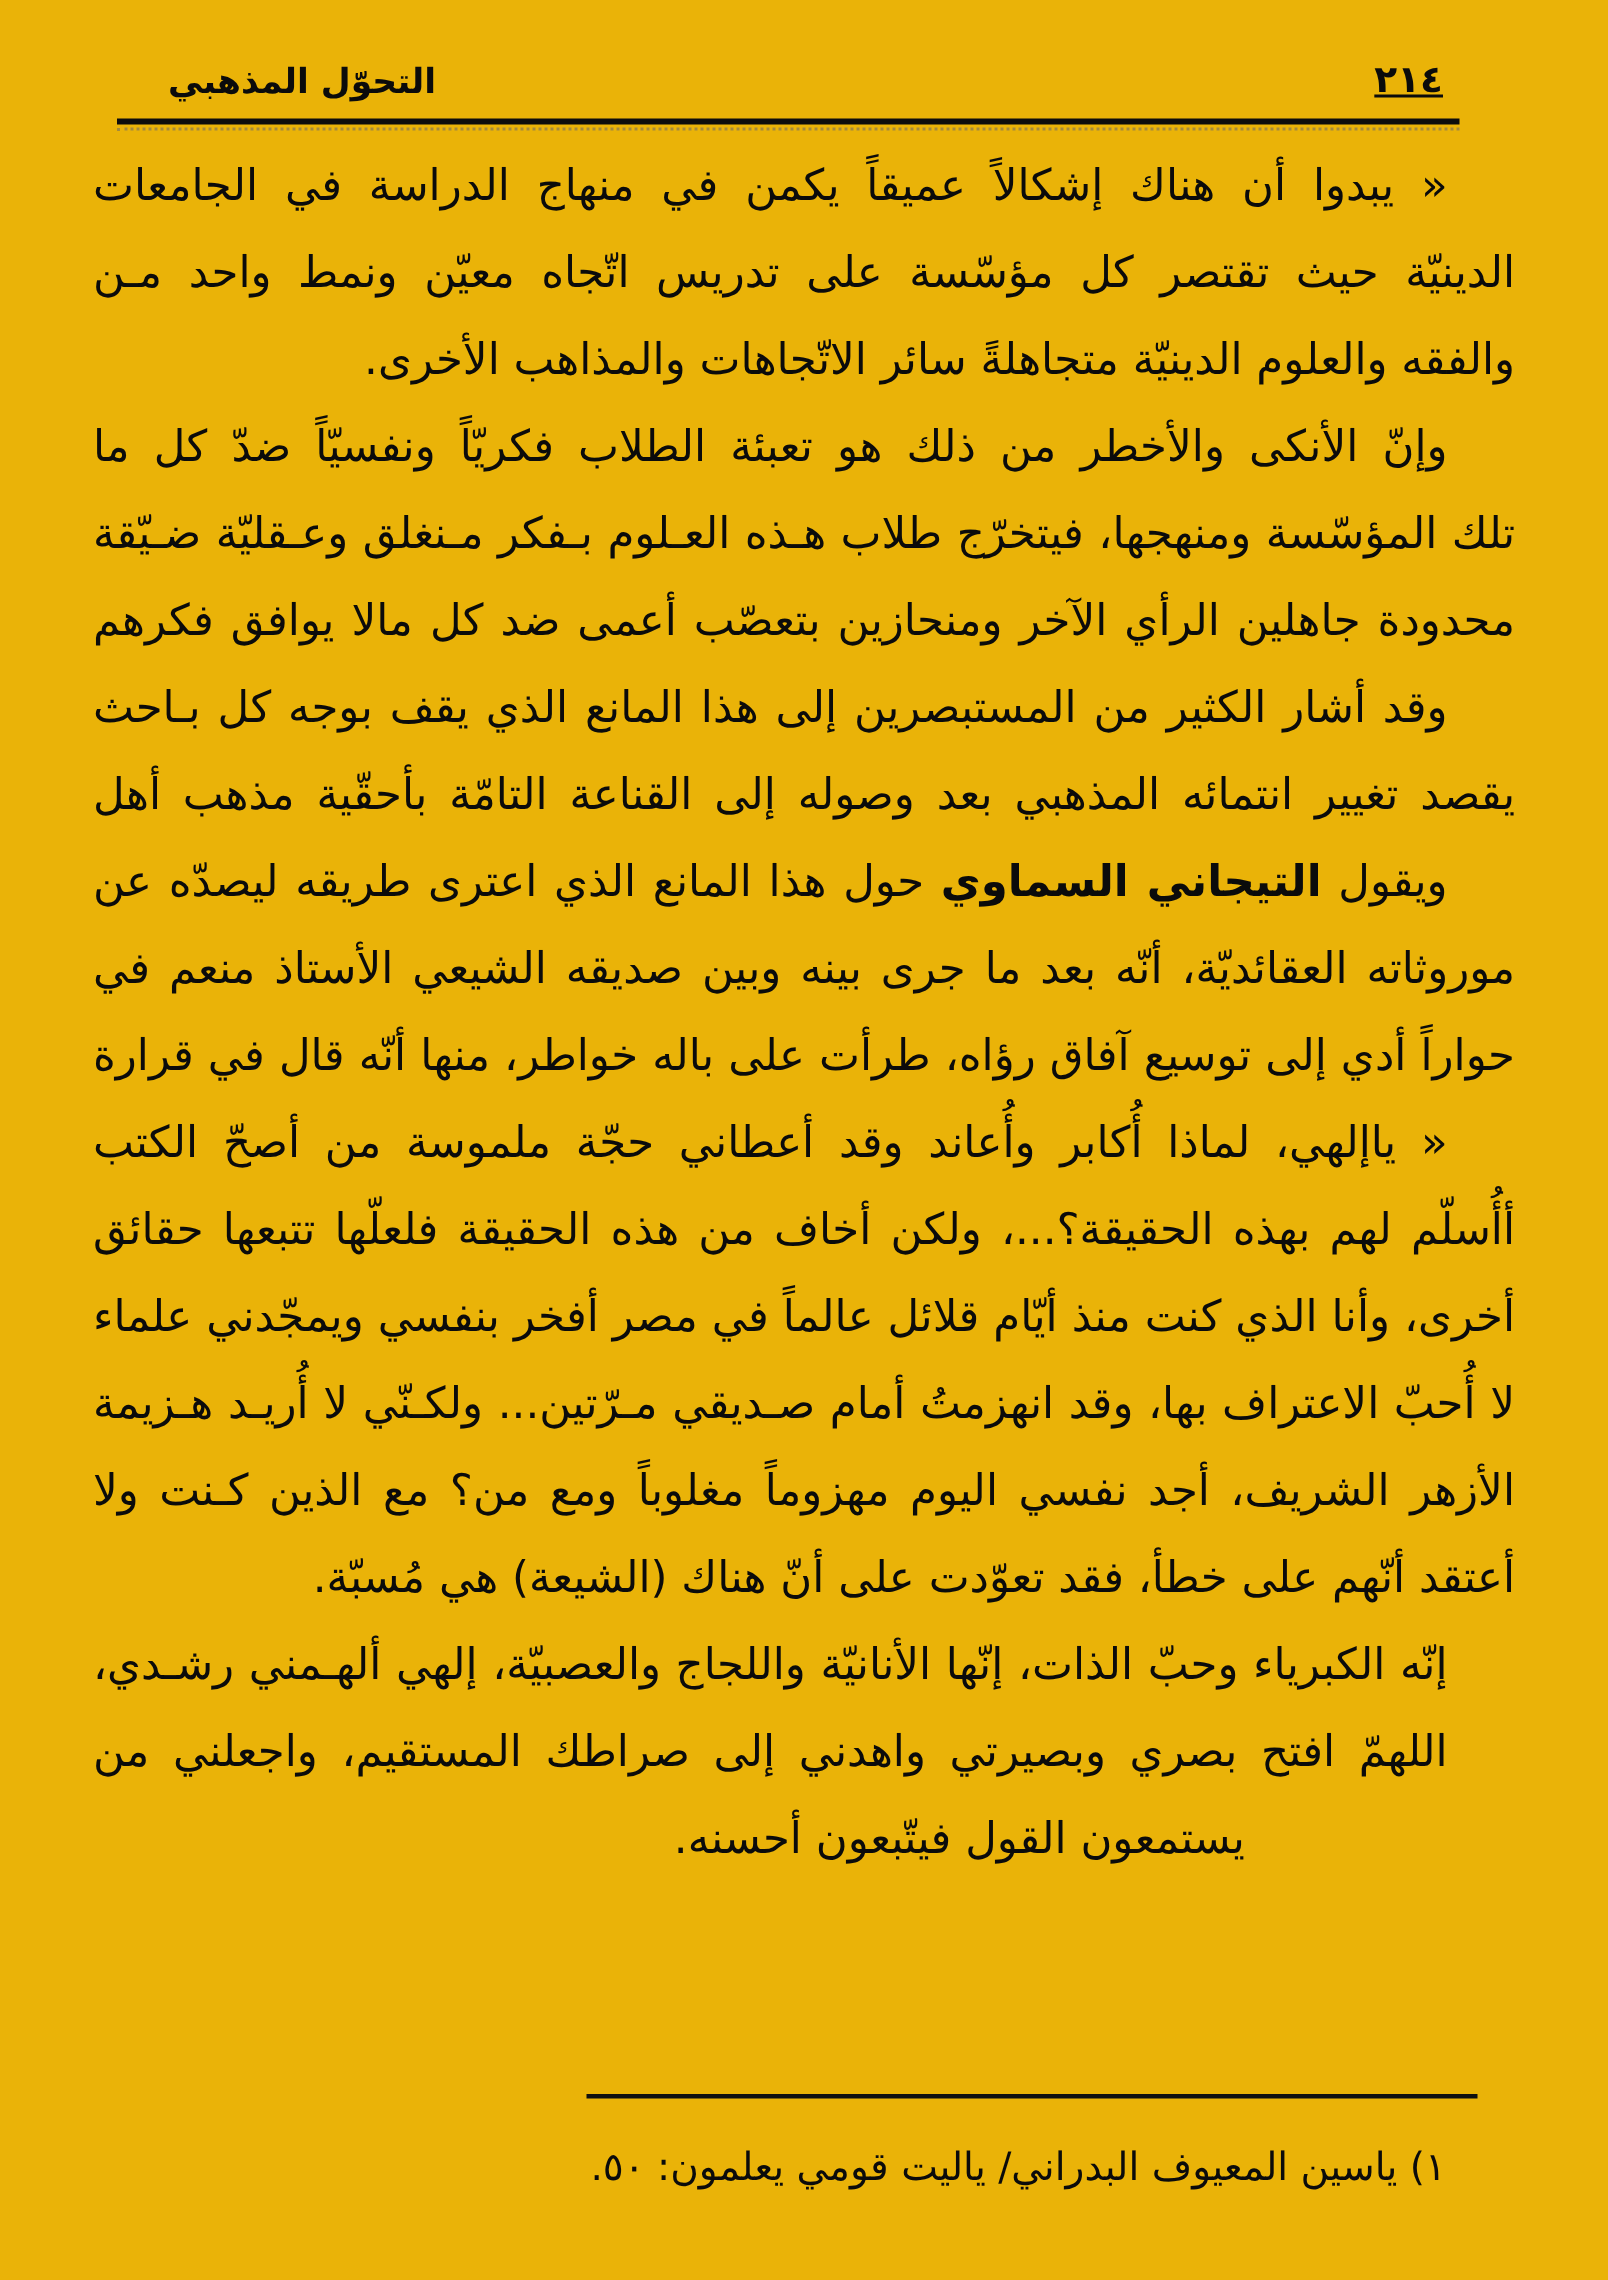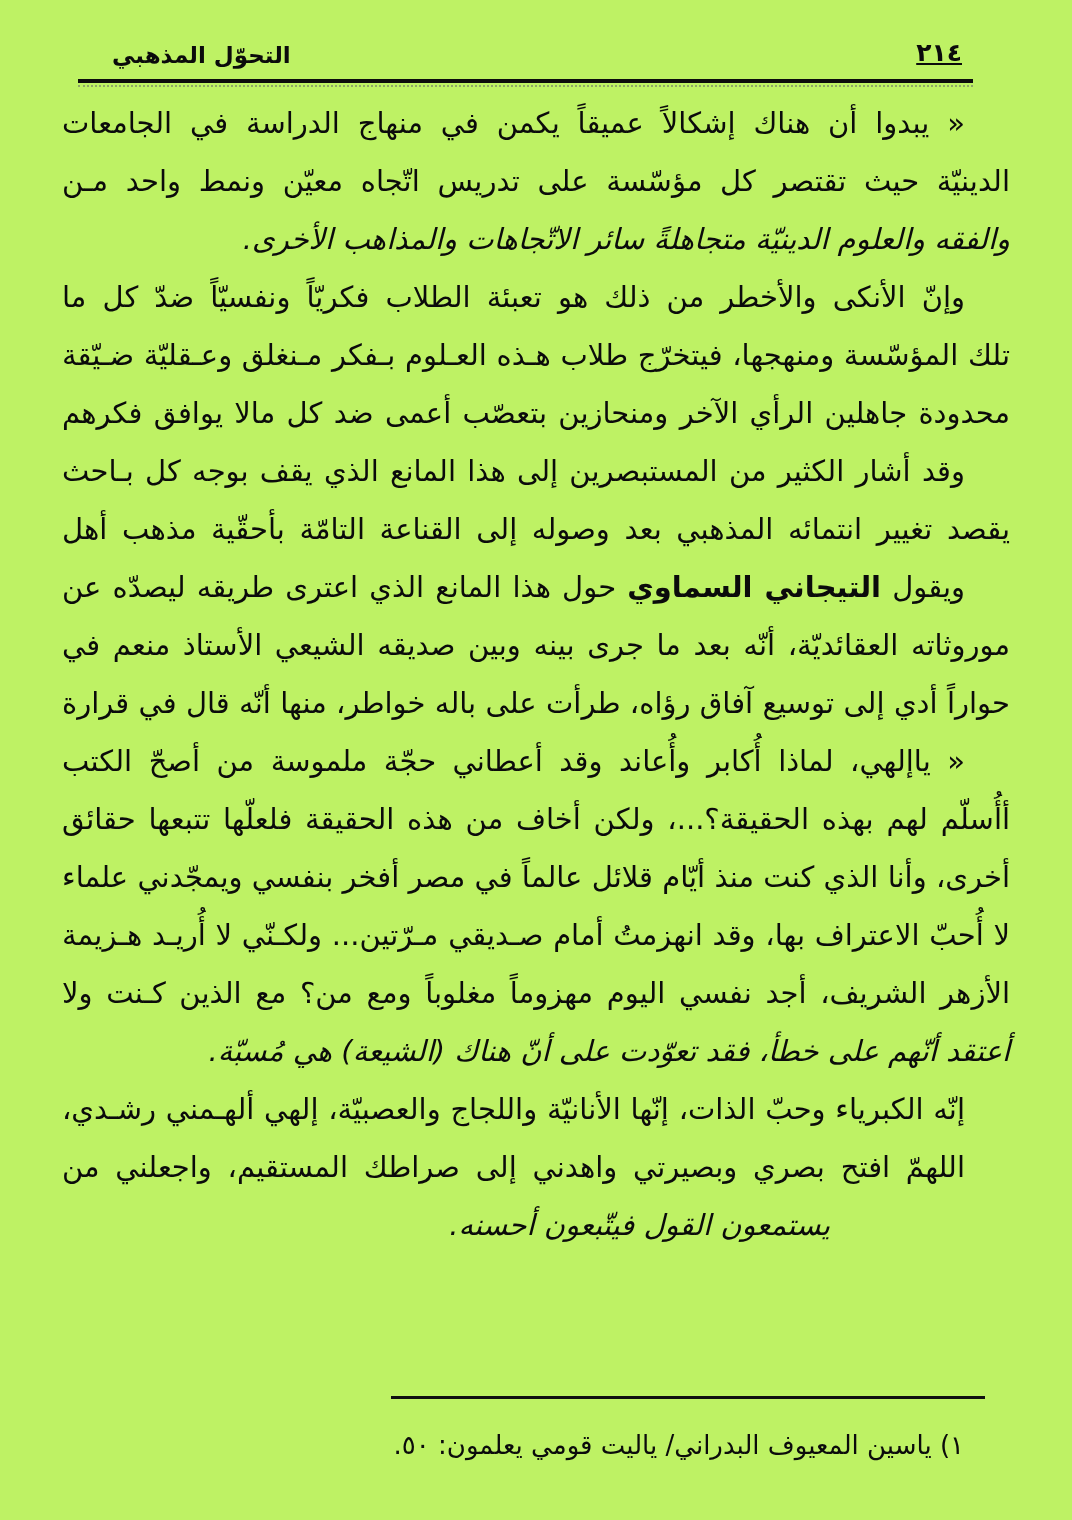--- a/index.html
+++ b/index.html
@@ -1,31 +1,31 @@
 <!DOCTYPE html>
 <html dir="rtl" lang="ar"><head>
 <meta charset="utf-8">
 <style>
   html,body{margin:0;padding:0;background:#ffffff;}
   .page{
-    position:relative;width:1072px;height:1520px;background:#bef264;
+    position:relative;width:1072px;height:1520px;background:#eab308;
     font-family:"DejaVu Sans",sans-serif;color:#0b0b0b;direction:rtl;overflow:hidden;
   }
   
   .hdr-title{position:absolute;top:42px;left:112px;font-size:23px;font-weight:bold;direction:rtl;}
   .hdr-num{position:absolute;top:38px;right:110px;font-size:25px;font-weight:bold;letter-spacing:2px;text-decoration:underline;}
   .hdr-rule{position:absolute;top:79px;left:78px;width:895px;height:4px;background:#0c0c0c;}
   .hdr-rule::after{content:"";position:absolute;top:6px;left:0;width:100%;border-top:2px dotted #6a6a6a;opacity:.55;}
   
   .body-block{position:absolute;top:94px;right:62px;left:62px;}
   .line{
     height:58px;line-height:58px;font-size:29px;white-space:nowrap;direction:rtl;
   }
   .line.j{white-space:normal;text-align:justify;text-align-last:justify;-moz-text-align-last:justify;overflow:hidden;}
-  .line.e{white-space:normal;text-align:right;font-style:italic;}
+  .line.e{white-space:normal;text-align:right;}
   .line.first{text-indent:45px;}
   .line.ind-last{padding-right:180px;text-align:right;}
   .b{font-weight:bold;}
   
   .fn-rule{position:absolute;top:1396px;right:87px;width:594px;height:3px;background:#101010;}
   .footnote{position:absolute;top:1420px;right:108px;font-size:26px;line-height:50px;direction:rtl;text-align:right;margin-left:33px;}
 </style>
 </head>
 <body>
 

